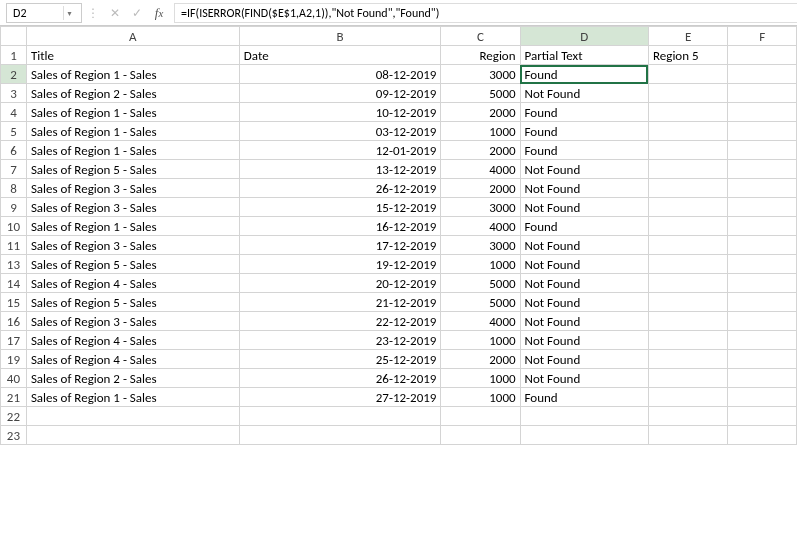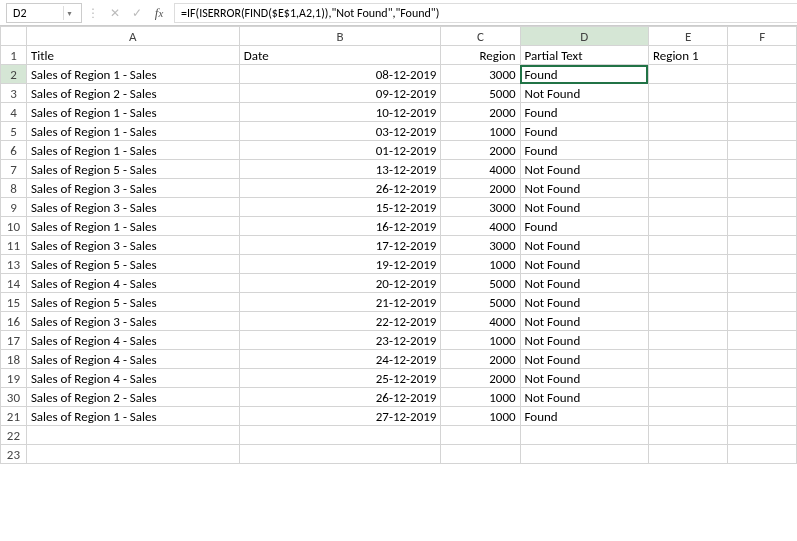--- a/index.html
+++ b/index.html
@@ -180,21 +180,21 @@
       <th class="col-head">F</th>
     </tr>
   </thead>
   <tbody id="grid-body">
         <tr>
           <th class="row-head">1</th>
           <td class="green">Title</td>
           <td class="green">Date</td>
           <td class="green r">Region</td>
           <td class="green">Partial Text</td>
-          <td class="yellow">Region 1</td>
+          <td class="yellow">Region 5</td>
           <td class=""></td>
         </tr>
         <tr>
           <th class="row-head active">2</th>
           <td>Sales of Region 1 - Sales</td>
           <td class="r">08-12-2019</td>
           <td class="r">3000</td>
           <td class="selected">Found</td>
           <td></td>
           <td></td>
@@ -222,21 +222,21 @@
           <td>Sales of Region 1 - Sales</td>
           <td class="r">03-12-2019</td>
           <td class="r">1000</td>
           <td>Found</td>
           <td></td>
           <td></td>
         </tr>
         <tr>
           <th class="row-head">6</th>
           <td>Sales of Region 1 - Sales</td>
-          <td class="r">01-12-2019</td>
+          <td class="r">12-01-2019</td>
           <td class="r">2000</td>
           <td>Found</td>
           <td></td>
           <td></td>
         </tr>
         <tr>
           <th class="row-head">7</th>
           <td>Sales of Region 5 - Sales</td>
           <td class="r">13-12-2019</td>
           <td class="r">4000</td>
@@ -319,39 +319,30 @@
         <tr>
           <th class="row-head">17</th>
           <td>Sales of Region 4 - Sales</td>
           <td class="r">23-12-2019</td>
           <td class="r">1000</td>
           <td>Not Found</td>
           <td></td>
           <td></td>
         </tr>
         <tr>
-          <th class="row-head">18</th>
-          <td>Sales of Region 4 - Sales</td>
-          <td class="r">24-12-2019</td>
-          <td class="r">2000</td>
-          <td>Not Found</td>
-          <td></td>
-          <td></td>
-        </tr>
-        <tr>
           <th class="row-head">19</th>
           <td>Sales of Region 4 - Sales</td>
           <td class="r">25-12-2019</td>
           <td class="r">2000</td>
           <td>Not Found</td>
           <td></td>
           <td></td>
         </tr>
         <tr>
-          <th class="row-head">30</th>
+          <th class="row-head">40</th>
           <td>Sales of Region 2 - Sales</td>
           <td class="r">26-12-2019</td>
           <td class="r">1000</td>
           <td>Not Found</td>
           <td></td>
           <td></td>
         </tr>
         <tr>
           <th class="row-head">21</th>
           <td>Sales of Region 1 - Sales</td>

